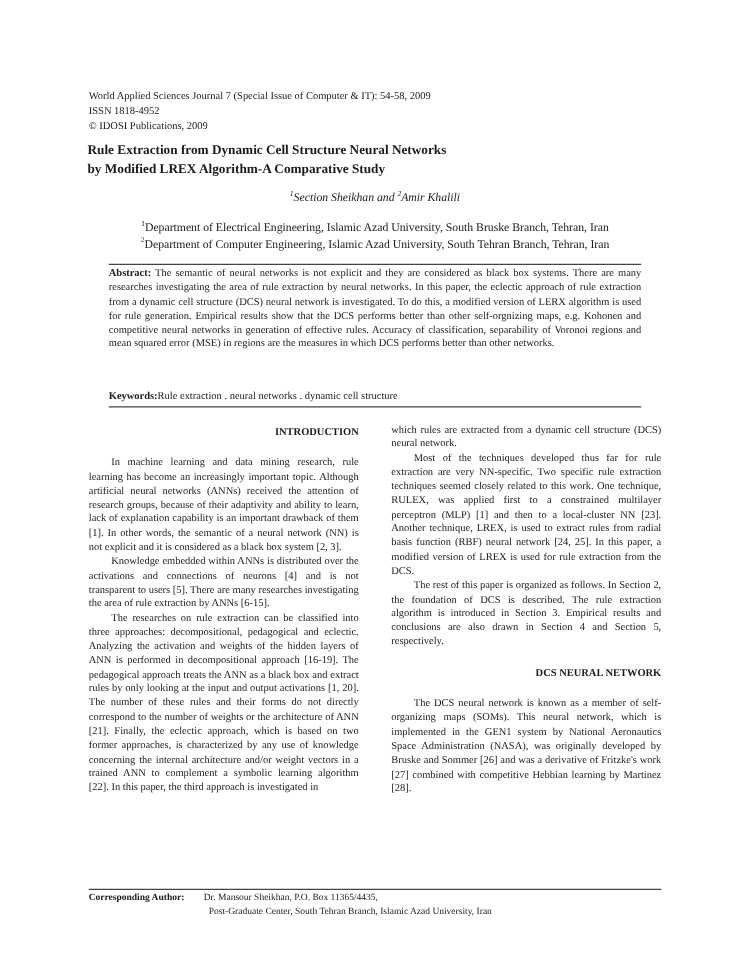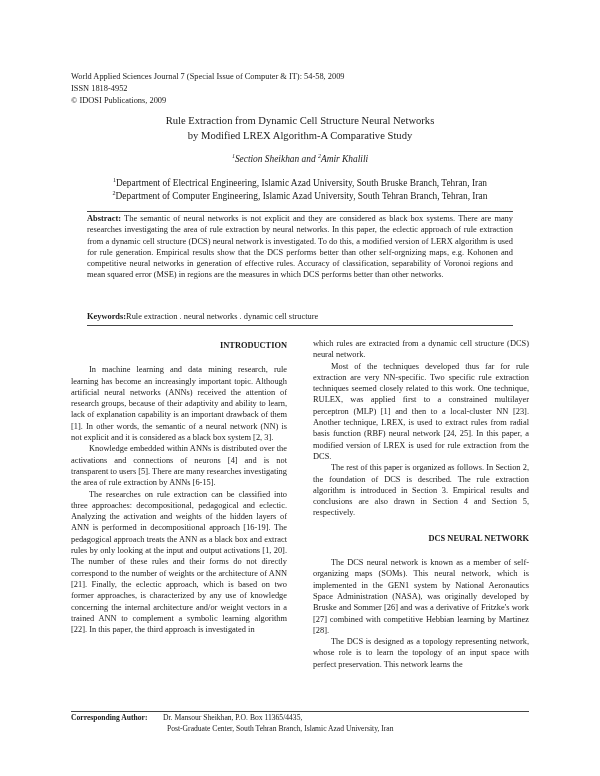--- a/index.html
+++ b/index.html
@@ -1,21 +1,21 @@
 <!DOCTYPE html>
 <html><head>
 <meta charset="utf-8">
 <style>
   html, body { margin: 0; padding: 0; background: #ffffff; }
   body { width: 600px; height: 776px; position: relative; overflow: hidden;
          font-family: "Liberation Serif", "DejaVu Serif", serif; color: #1a1a1a; }
   .page { position: absolute; left: 0; top: 0; width: 600px; height: 776px; }
   .header { position: absolute; left: 71px; top: 71px; font-size: 8.4px; line-height: 12px; }
-  .title { position: absolute; left: 60px; top: 113px; width: 480px; text-align: center;
-           font-weight: normal; font-size: 10.6px; line-height: 15px; }
+  .title { position: absolute; left: 70px; top: 113px; width: 480px; text-align: left;
+           font-weight: bold; font-size: 10.6px; line-height: 15px; }
   .authors { position: absolute; left: 60px; top: 154px; width: 480px; text-align: center;
              font-style: italic; font-size: 9.4px; }
   .affils { position: absolute; left: 60px; top: 177px; width: 480px; text-align: center;
             font-size: 9.4px; line-height: 13px; }
   sup { font-size: 6px; vertical-align: super; line-height: 0; }
   .rule-top { position: absolute; left: 87px; width: 426px; height: 0; border-top: 1.5px solid #444; }
   .abstract { position: absolute; left: 87px; top: 213px; width: 426px; font-size: 8.4px;
               line-height: 11.3px; text-align: justify; }
   .keywords { position: absolute; left: 87px; top: 312px; width: 426px; font-size: 8.4px; }
   .b { font-weight: bold; }
@@ -76,21 +76,20 @@
     <p>Knowledge embedded within ANNs is distributed over the activations and connections of neurons [4] and is not transparent to users [5]. There are many researches investigating the area of rule extraction by ANNs [6-15].</p>
     <p>The researches on rule extraction can be classified into three approaches: decompositional, pedagogical and eclectic. Analyzing the activation and weights of the hidden layers of ANN is performed in decompositional approach [16-19]. The pedagogical approach treats the ANN as a black box and extract rules by only looking at the input and output activations [1, 20]. The number of these rules and their forms do not directly correspond to the number of weights or the architecture of ANN [21]. Finally, the eclectic approach, which is based on two former approaches, is characterized by any use of knowledge concerning the internal architecture and/or weight vectors in a trained ANN to complement a symbolic learning algorithm [22]. In this paper, the third approach is investigated in</p>
   </div>
 
   <div class="col right">
     <p class="noindent">which rules are extracted from a dynamic cell structure (DCS) neural network.</p>
     <p>Most of the techniques developed thus far for rule extraction are very NN-specific. Two specific rule extraction techniques seemed closely related to this work. One technique, RULEX, was applied first to a constrained multilayer perceptron (MLP) [1] and then to a local-cluster NN [23]. Another technique, LREX, is used to extract rules from radial basis function (RBF) neural network [24, 25]. In this paper, a modified version of LREX is used for rule extraction from the DCS.</p>
     <p>The rest of this paper is organized as follows. In Section 2, the foundation of DCS is described. The rule extraction algorithm is introduced in Section 3. Empirical results and conclusions are also drawn in Section 4 and Section 5, respectively.</p>
     <div class="sec-head mid">DCS NEURAL NETWORK</div>
     <p>The DCS neural network is known as a member of self-organizing maps (SOMs). This neural network, which is implemented in the GEN1 system by National Aeronautics Space Administration (NASA), was originally developed by Bruske and Sommer [26] and was a derivative of Fritzke's work [27] combined with competitive Hebbian learning by Martinez [28].</p>
-    <p>The DCS is designed as a topology representing network, whose role is to learn the topology of an input space with perfect preservation. This network learns the</p>
   </div>
 
   <div class="footer-rule"></div>
   <div class="footer">
     <div><span class="label">Corresponding Author:</span><span>Dr. Mansour Sheikhan, P.O. Box 11365/4435,</span></div>
     <div class="line2">Post-Graduate Center, South Tehran Branch, Islamic Azad University, Iran</div>
   </div>
 
 </div>
 

